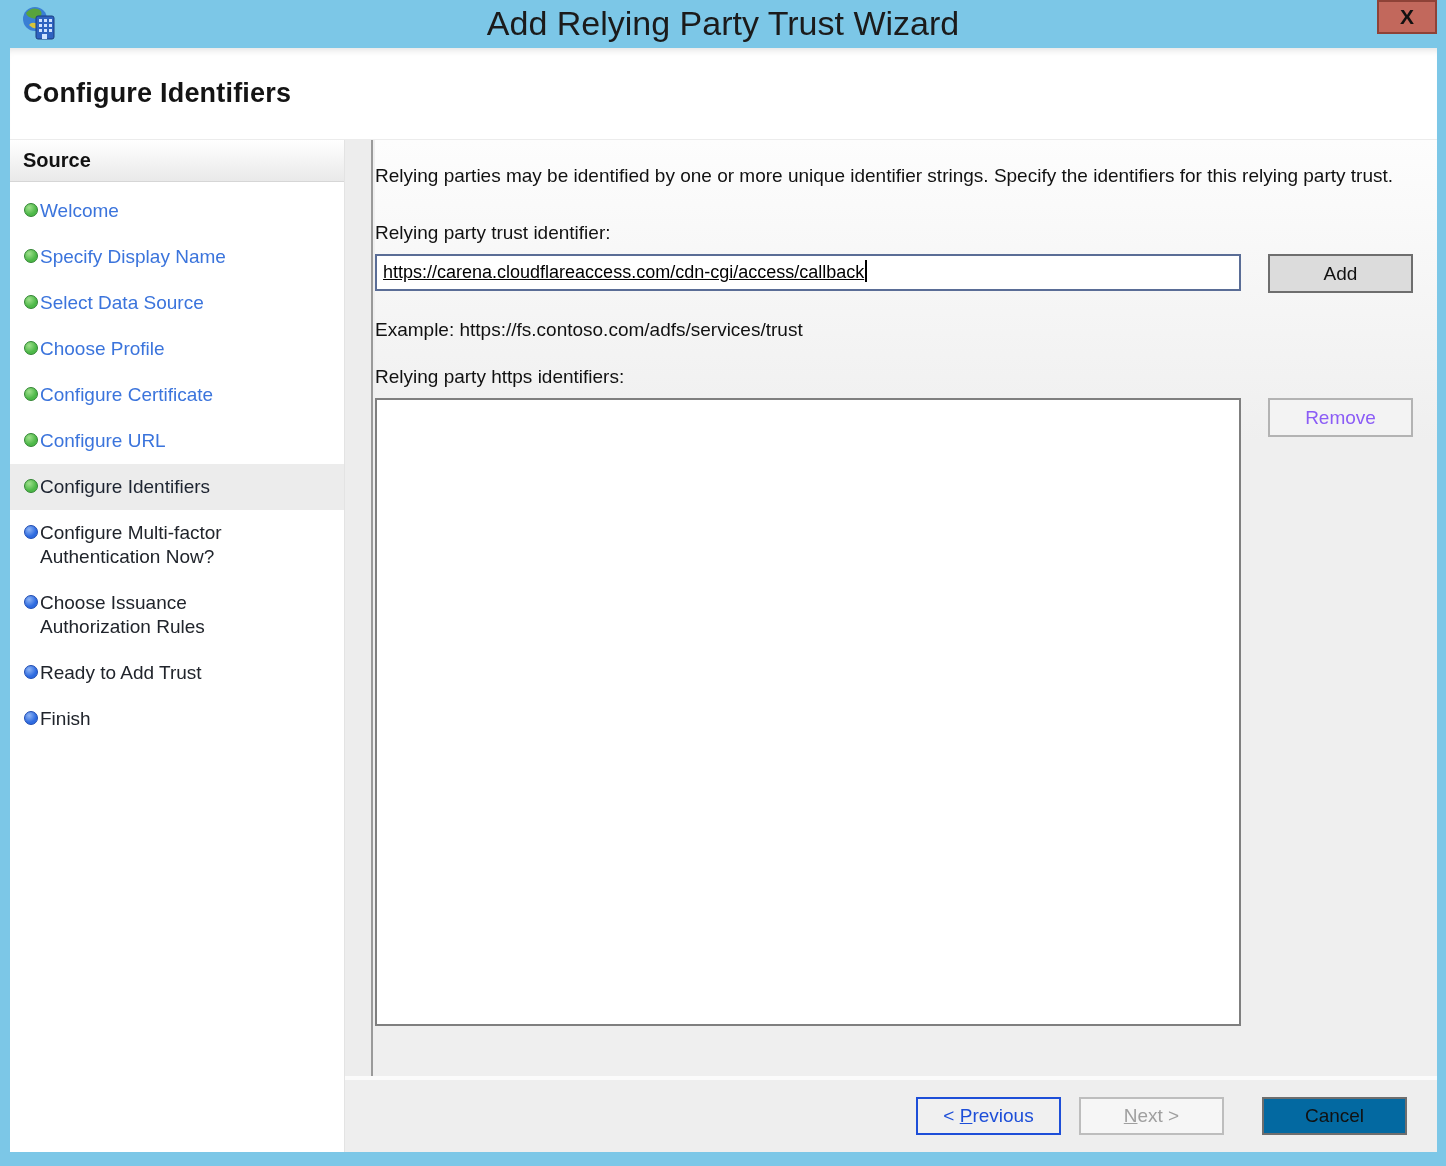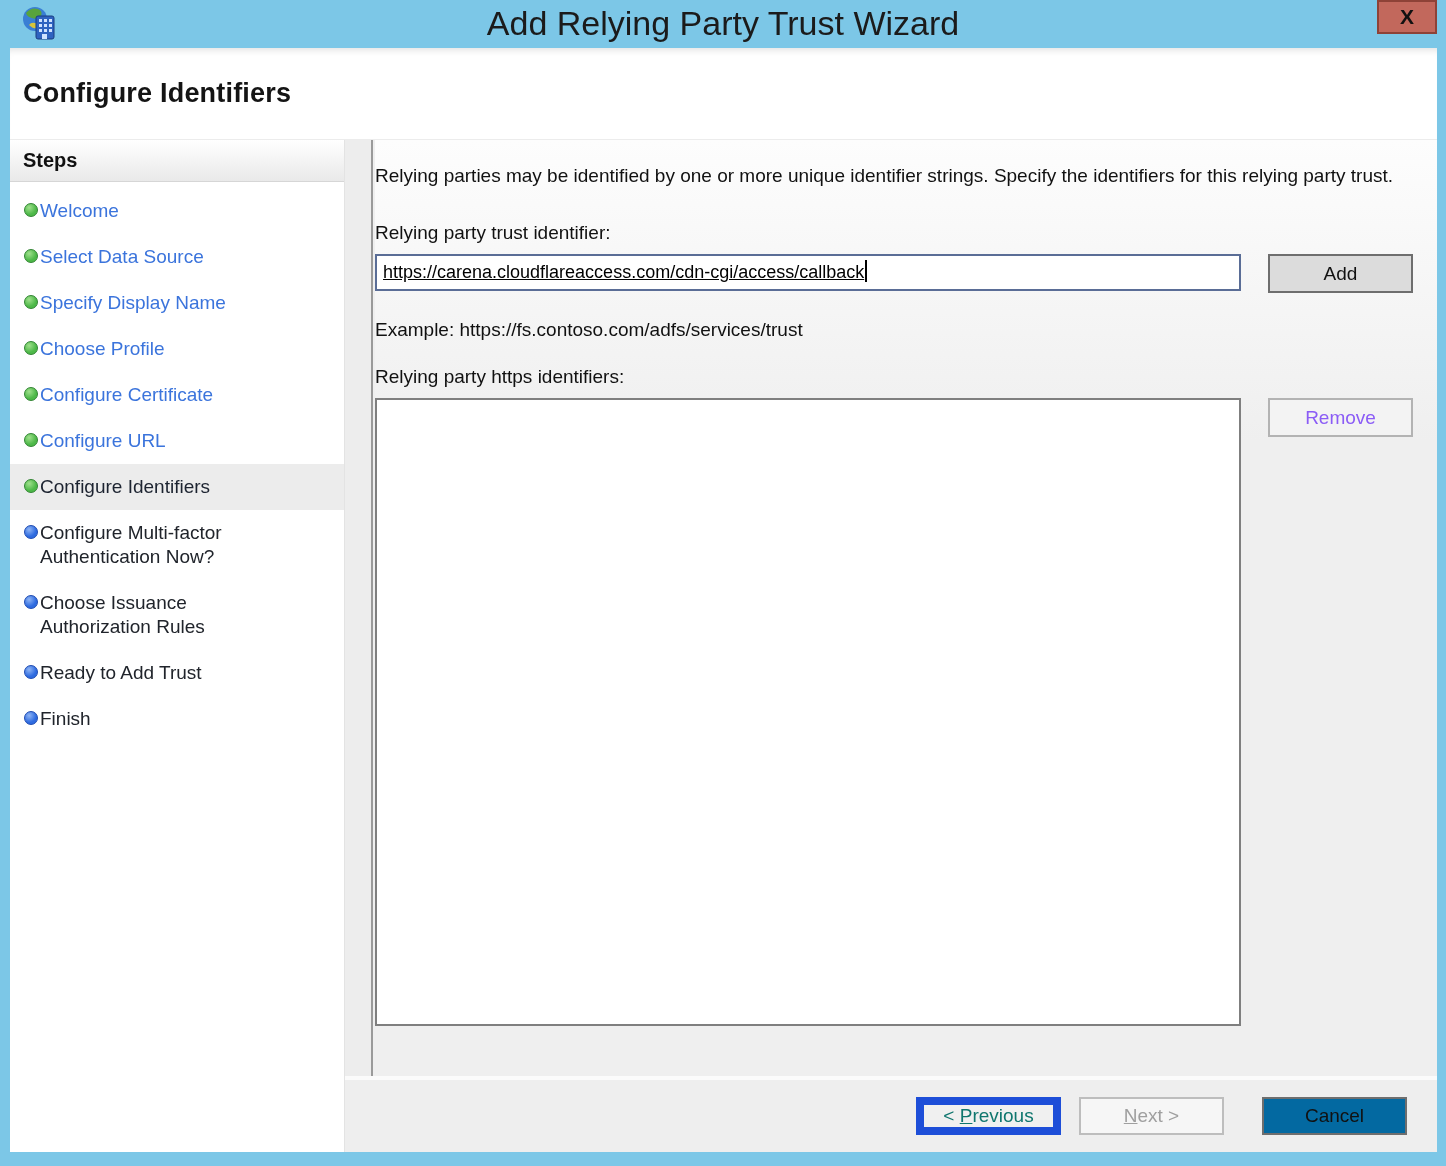--- a/index.html
+++ b/index.html
@@ -103,21 +103,21 @@
   }
   .listbox ul{ list-style:none; }
   
   .footer{
     position:absolute; left:0; right:0; bottom:0; height:76px;
     background:#eeeeee; border-top:4px solid #fbfbfb;
     display:flex; justify-content:flex-end; align-items:center;
     gap:18px; padding-right:30px;
   }
   .btn-footer{ height:38px; }
-  .btn-prev{ background:#f0f0f0; border:8px solid #1d4ed8; color:#0f766e; }
+  .btn-prev{ background:#f0f0f0; border:2px solid #1d4ed8; color:#1d4ed8; }
   .btn-next{ background:#f6f6f6; border:2px solid #bdbdbd; color:#9f9f9f; }
   .btn-cancel{ background:#0369a1; border:2px solid #6e6e6e; color:#111;margin-left:20px; }
   .u{ text-decoration:underline; }
 </style>
 </head>
 <body>
 
 <div class="window">
 
   <div class="titlebar">
@@ -145,33 +145,33 @@
 
   <div class="panel">
 
     <div class="header-band">
       <h1>Configure Identifiers</h1>
     </div>
 
     <div class="body">
 
       <div class="sidebar">
-        <div class="steps-title">Steps</div>
+        <div class="steps-title">Source</div>
         <ul class="steps">
             <li class="step done">
               <span class="bullet"></span>
               <span class="label">Welcome</span>
             </li>
             <li class="step done">
               <span class="bullet"></span>
+              <span class="label">Specify Display Name</span>
+            </li>
+            <li class="step done">
+              <span class="bullet"></span>
               <span class="label">Select Data Source</span>
-            </li>
-            <li class="step done">
-              <span class="bullet"></span>
-              <span class="label">Specify Display Name</span>
             </li>
             <li class="step done">
               <span class="bullet"></span>
               <span class="label">Choose Profile</span>
             </li>
             <li class="step done">
               <span class="bullet"></span>
               <span class="label">Configure Certificate</span>
             </li>
             <li class="step done">

